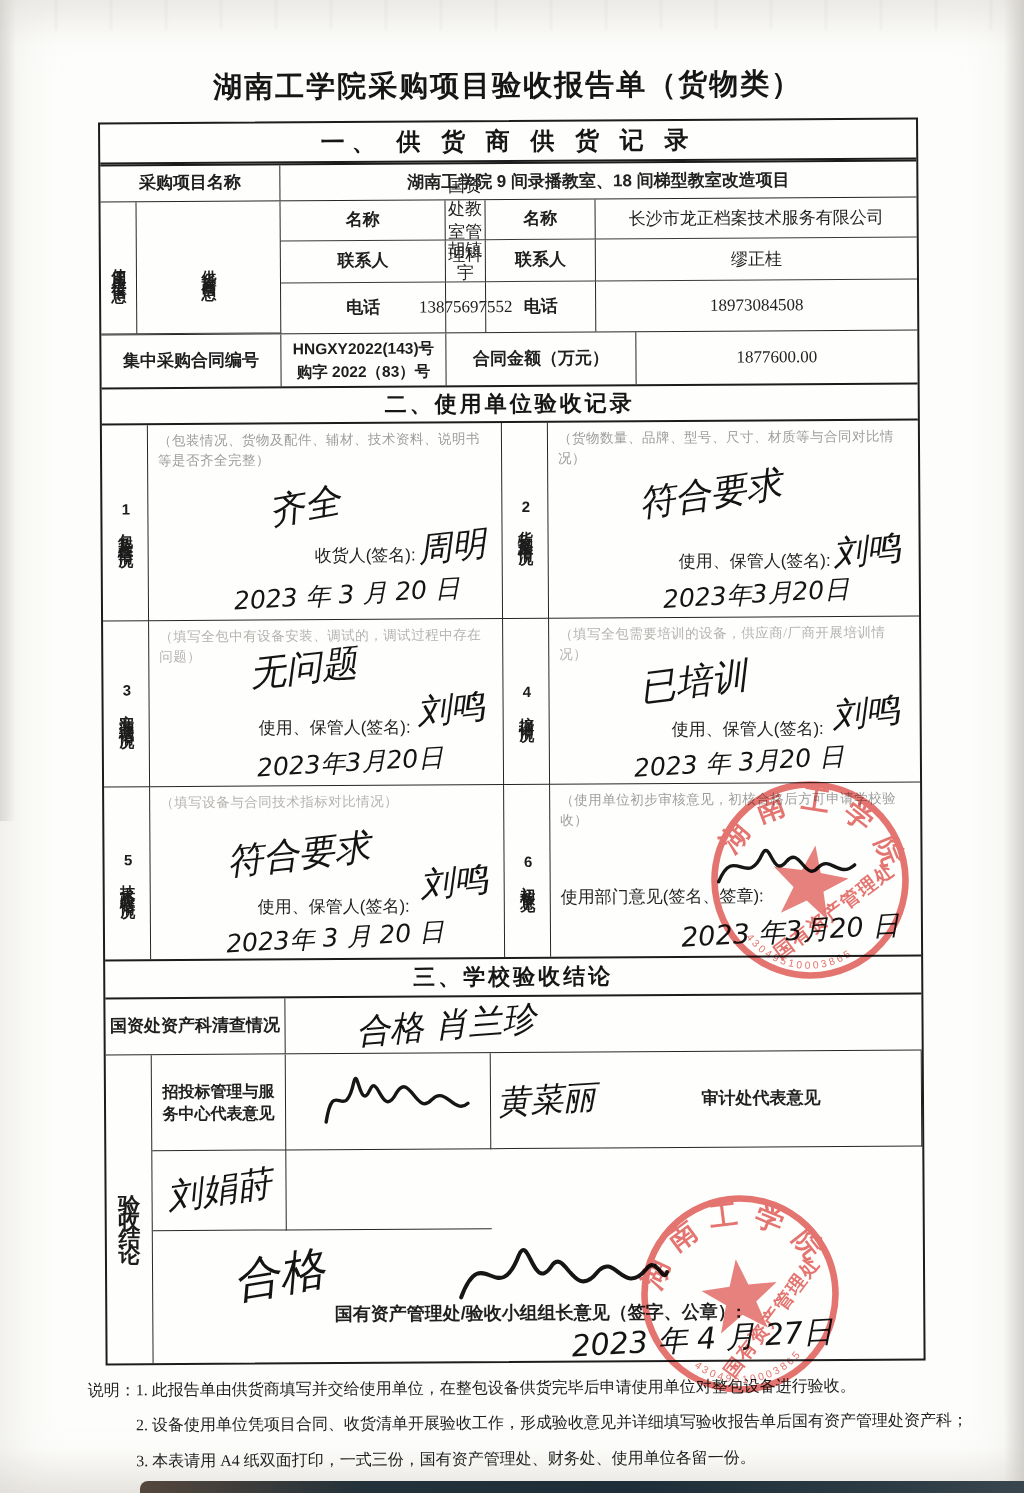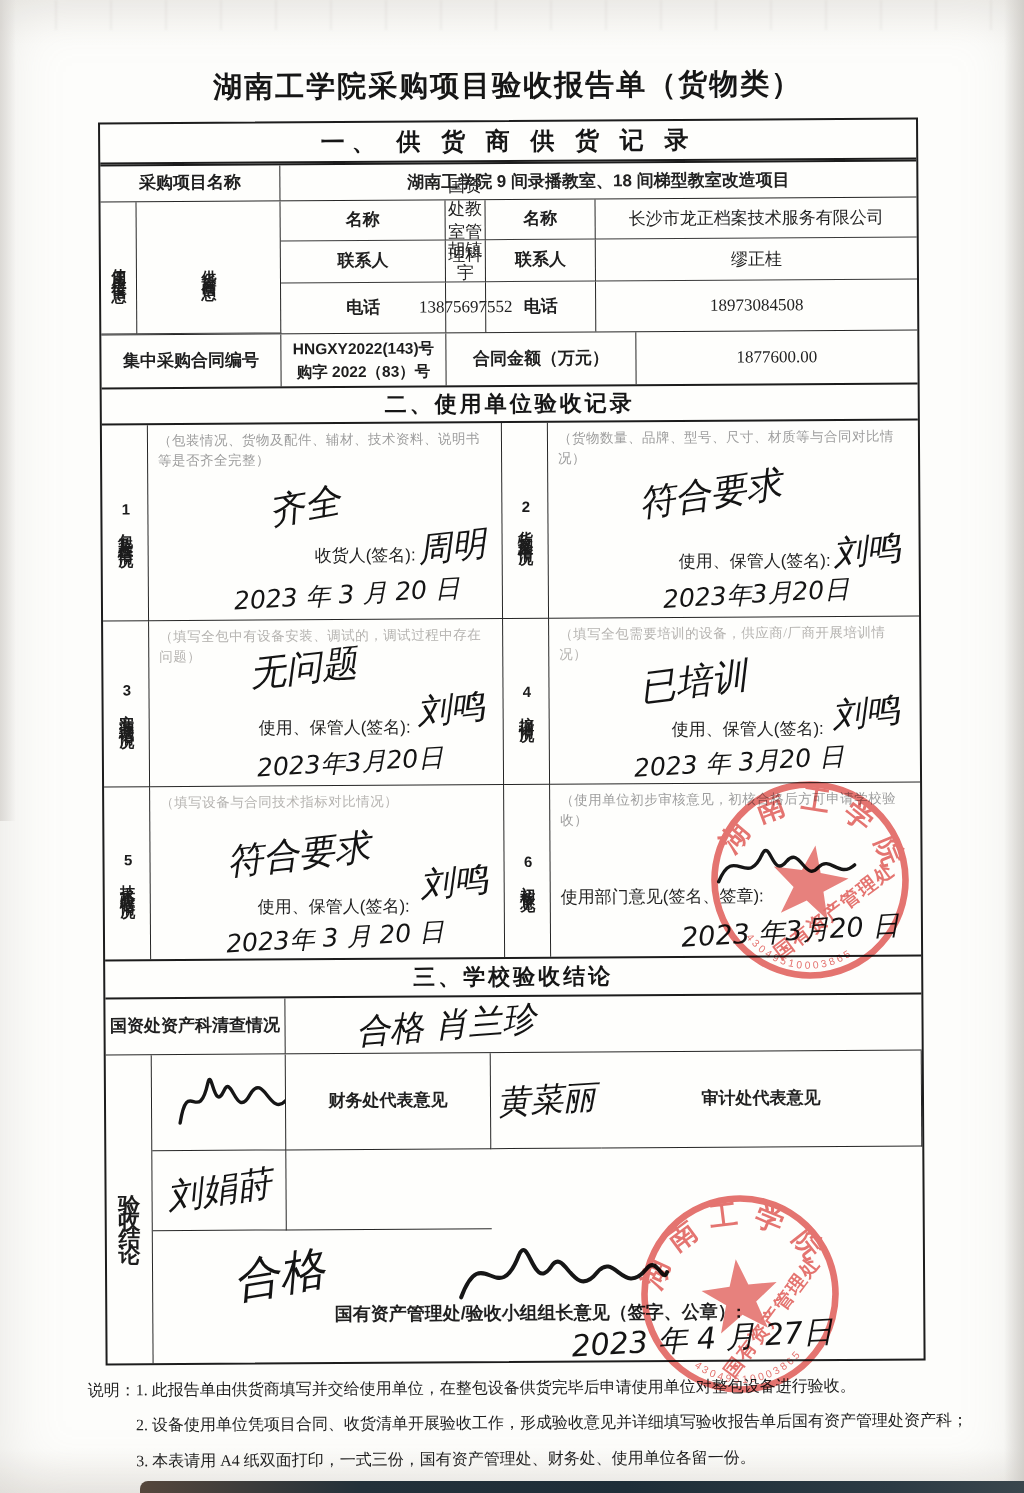--- a/index.html
+++ b/index.html
@@ -225,26 +225,26 @@
       <div class="row row-inspection">
         <div class="cell lab" style="width:180px">国资处资产科清查情况</div>
         <div class="cell" style="flex:1; position:relative; justify-content:flex-start;">
           <span class="hw" style="font-size:34px; margin-left:70px; transform:rotate(-4deg);">合格 肖兰珍</span>
         </div>
       </div>
 
       <div class="s3block">
         <div class="vcl span3 rlast" style="grid-row:1 / span 3;">验收结论</div>
 
+        <div class="lab" style="font-size:16px; padding:0 6px;">招投标管理与服务中心代表意见</div>
         <div>
           <svg width="180" height="84">
             <path class="scrawl" d="M28,62 C36,14 46,66 56,22 C60,6 62,52 72,30 C80,12 84,60 98,34 C112,10 118,58 134,40 C148,26 156,56 170,44"></path>
           </svg>
         </div>
-        <div class="lab">财务处代表意见</div>
         <div class="clast">
           <span class="hw" style="font-size:33px; transform:rotate(-3deg);">黄菜丽</span>
         </div>
 
         <div class="lab">审计处代表意见</div>
         <div>
           <span class="hw" style="font-size:35px; transform:rotate(-8deg);">刘娟莳</span>
         </div>
         <div class="clast"></div>
 

